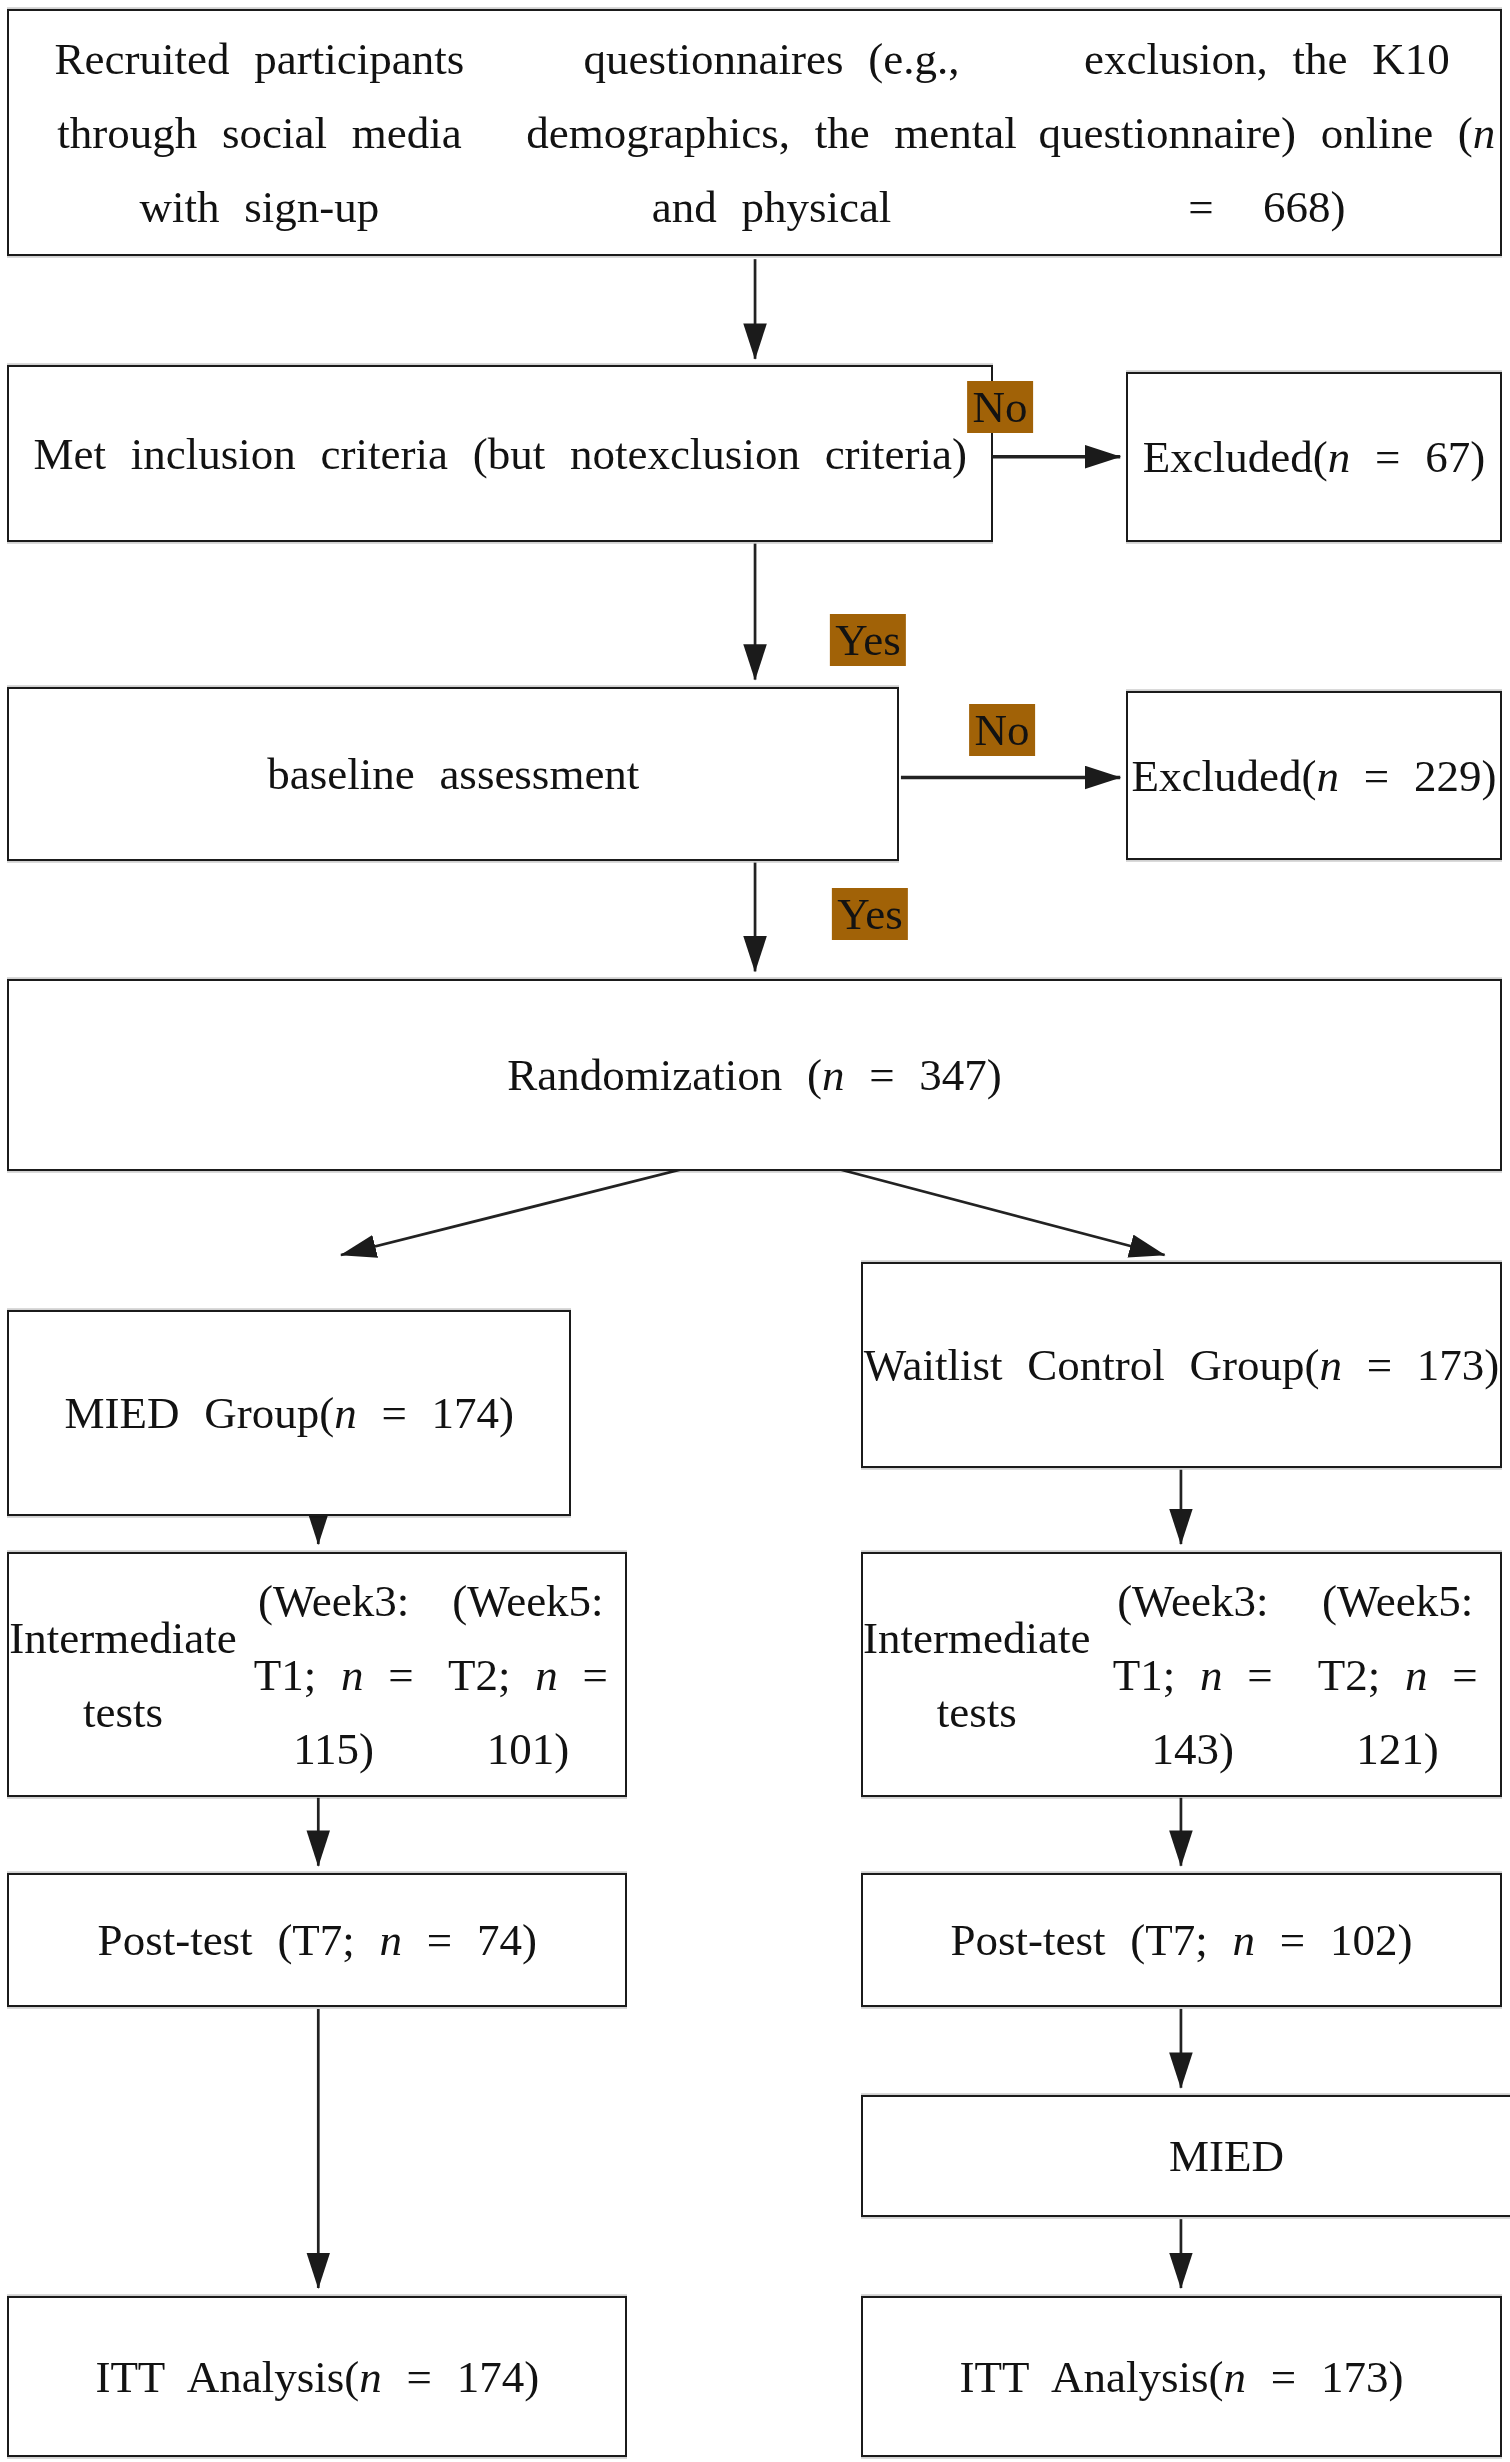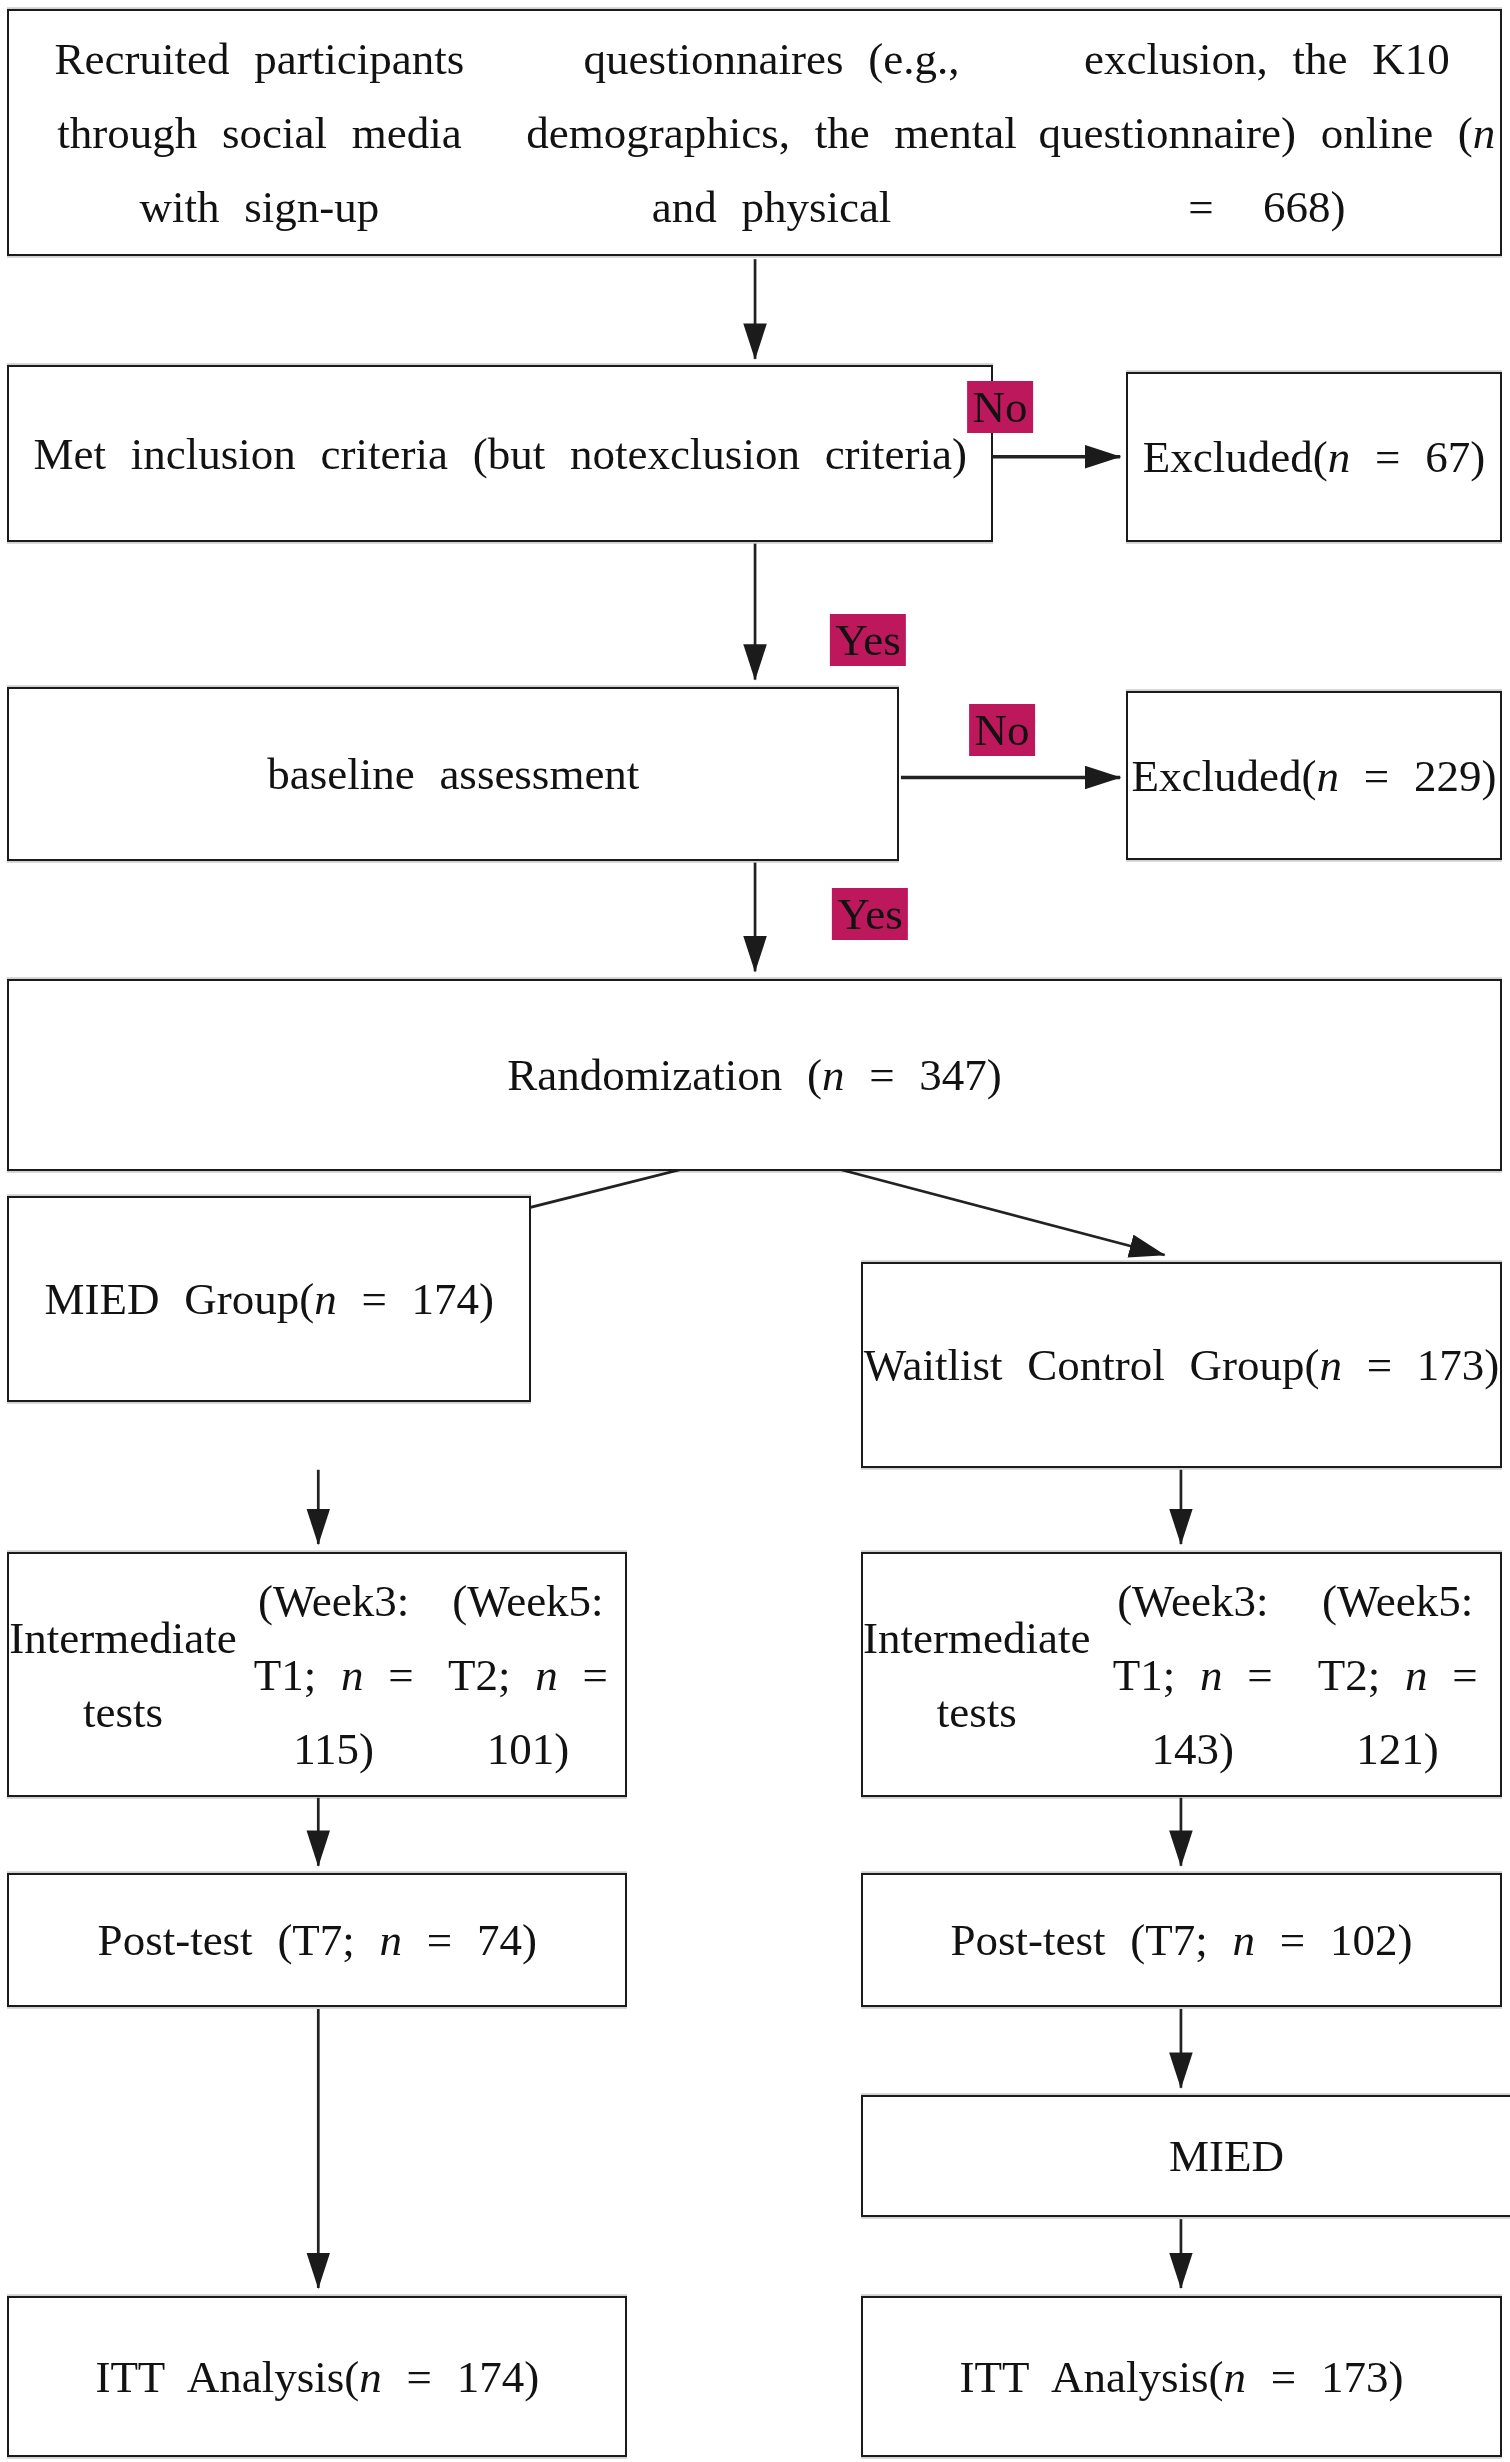--- a/index.html
+++ b/index.html
@@ -33,21 +33,21 @@
     word-spacing: 0.30em;
     box-shadow: 0 1.8px 0 rgba(0,0,0,0.18), 0 -1.8px 0 rgba(0,0,0,0.18);
   }
   .line { white-space: pre-wrap; }
   .it { font-style: italic; }
   .edge-label {
     position: absolute;
     transform: translate(-50%, -50%);
     font-size: 45px;
     word-spacing: 0.30em;
-    background: #be185d;
+    background: #a16207;
     padding: 0 5.4px;
   }
 </style>
 </head>
 <body>
 
 <div class="canvas">
 
   <svg class="arrows" viewBox="0 0 1667 2717" xmlns="http://www.w3.org/2000/svg">
     <defs>
@@ -101,21 +101,21 @@
     <div class="line">Excluded</div>
     <div class="line"><span>(</span><span class="it">n</span><span> = 229)</span></div>
   </div>
 
   <div class="edge-label" style="left:870px; top:914px;">Yes</div>
 
   <div class="box" style="left:7px; top:979px; width:1495px; height:192px;">
     <div class="line"><span>Randomization (</span><span class="it">n</span><span> = 347)</span></div>
   </div>
 
-  <div class="box" style="left:7.3px; top:1196px; width:524px; height:206px;">
+  <div class="box" style="left:7.3px; top:1310px; width:564px; height:206px;">
     <div class="line">MIED Group</div>
     <div class="line"><span>(</span><span class="it">n</span><span> = 174)</span></div>
   </div>
 
   <div class="box" style="left:861px; top:1262px; width:641px; height:206px;">
     <div class="line">Waitlist Control Group</div>
     <div class="line"><span>(</span><span class="it">n</span><span> = 173)</span></div>
   </div>
 
   <div class="box" style="left:7.3px; top:1552px; width:620px; height:245px;">

